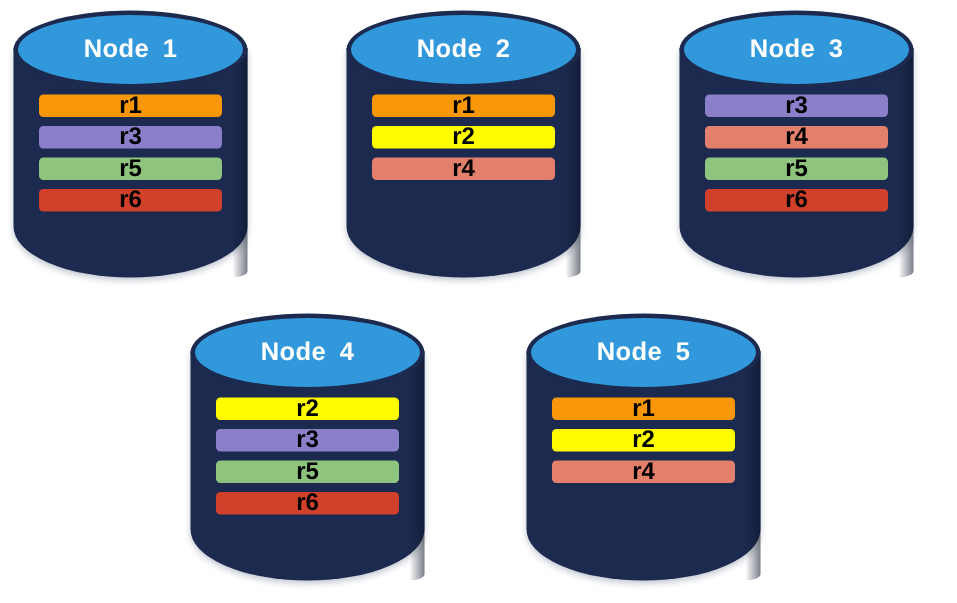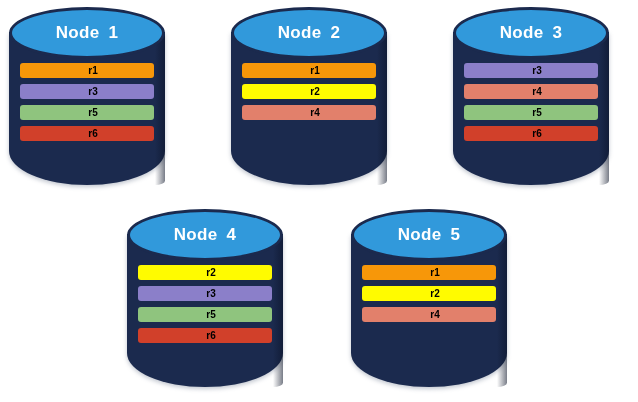--- a/index.html
+++ b/index.html
@@ -96,24 +96,23 @@
   }
 
   .bar {
     width: 122px;
     height: 15px;
     border-radius: 3px;
     display: flex;
     align-items: center;
     justify-content: center;
     color: #000000;
-    font-size: 10px;
+    font-size: 16px;
     font-weight: bold;
     line-height: 1;
-    padding-left: 12px;
   }
 
   
   #node-1 { left: 9px;   top: 7px;  }
   #node-2 { left: 231px; top: 7px;  }
   #node-3 { left: 453px; top: 7px;  }
   #node-4 { left: 127px; top: 209px;}
   #node-5 { left: 351px; top: 209px;}
 </style>
 </head>

